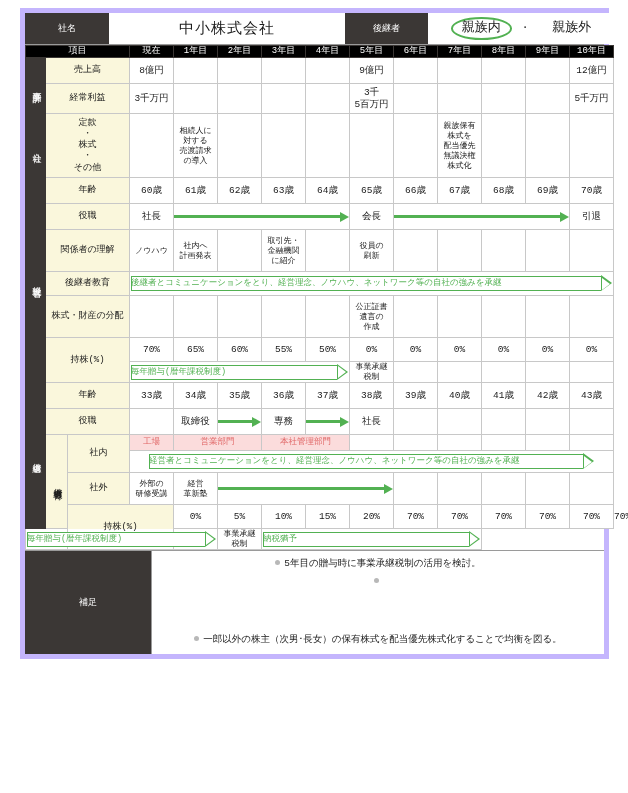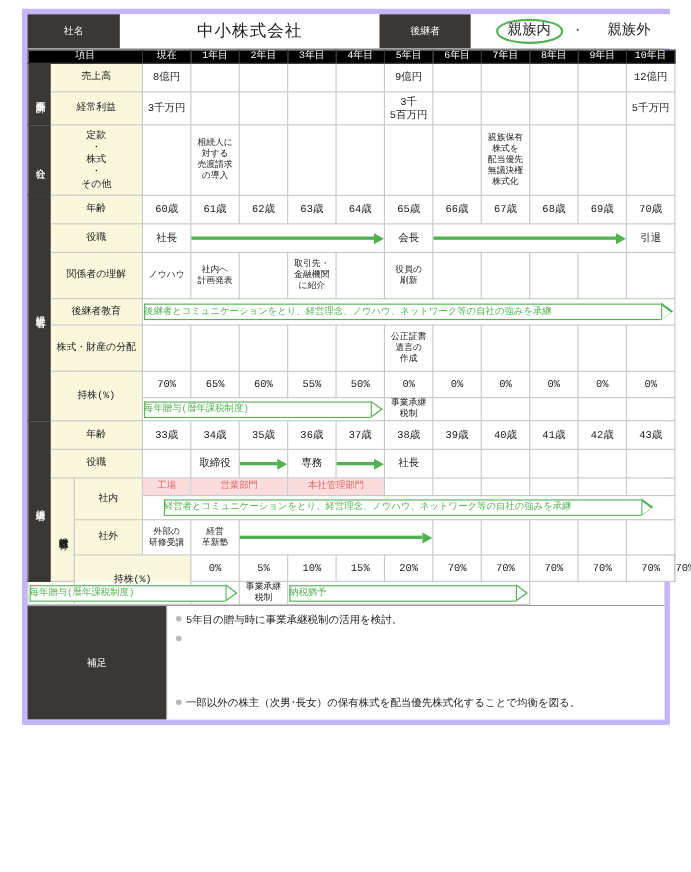--- a/index.html
+++ b/index.html
@@ -197,20 +197,21 @@
   .foot-lbl {
     width: 126px; flex: 0 0 126px;
     background: #3b3735; color: #fff;
     font-size: 9px;
     display: flex; align-items: center; justify-content: center;
   }
   .foot-body {
     flex: 1 1 auto; background: #fff;
     padding: 6px 8px 7px 8px;
     border-left: 1px solid #9a9a9a;
+    text-align: center;
   }
   .foot-body p {
     margin: 0 0 3px 0;
     font-size: 9.5px;
     line-height: 1.5;
     color: #1a1a1a;
     white-space: nowrap;
   }
   .foot-body p:last-child { margin-bottom: 0; margin-top: 44px; }
   .bullet {

